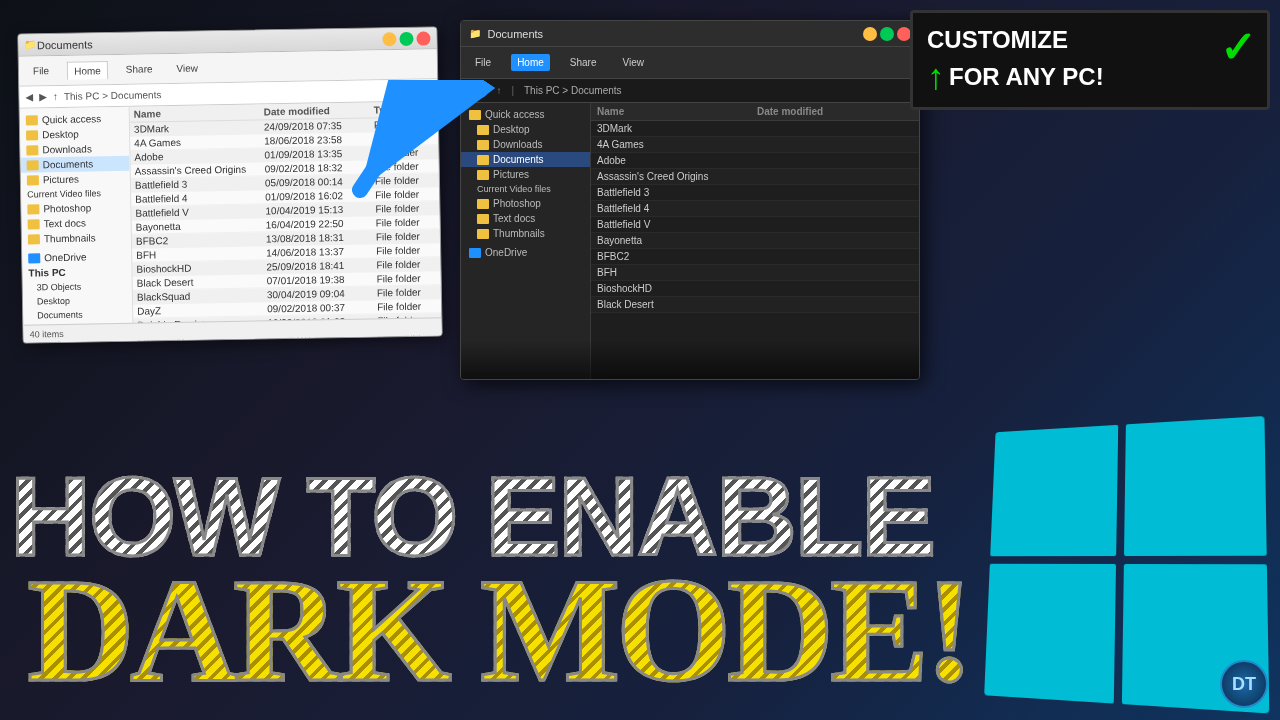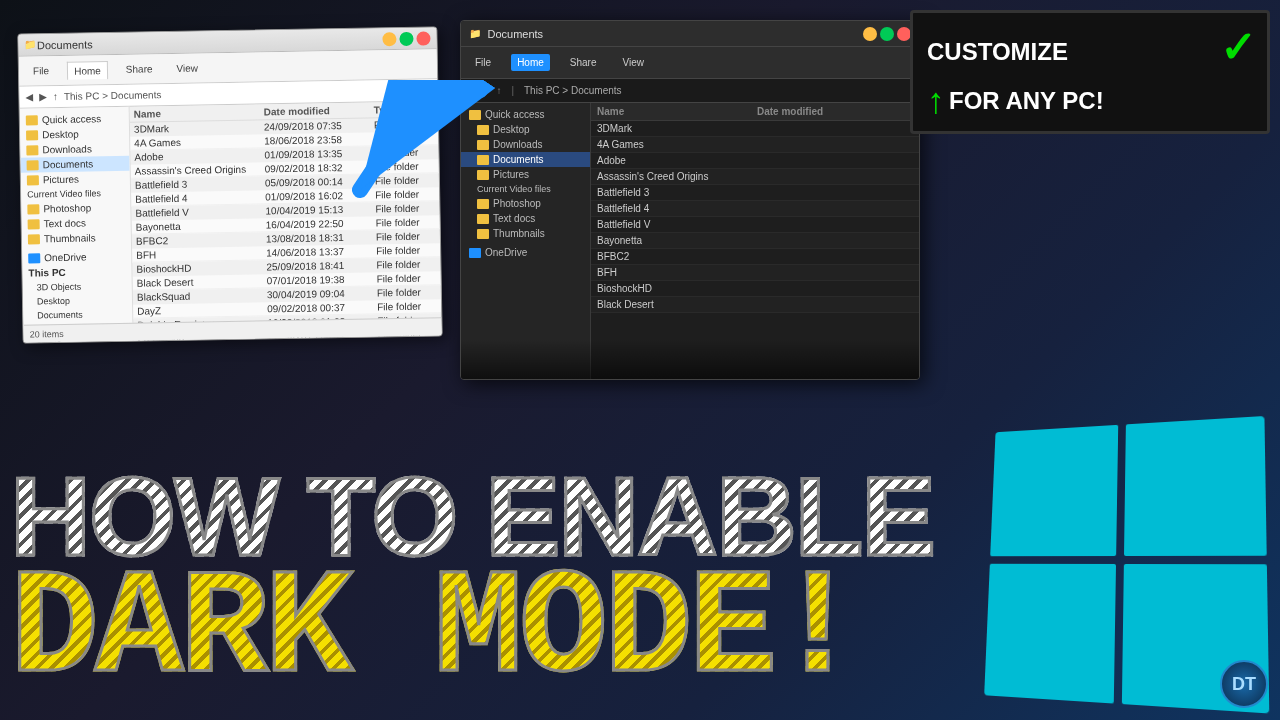--- a/index.html
+++ b/index.html
@@ -279,21 +279,21 @@
       text-transform: uppercase;
       letter-spacing: 1px;
     }
     .top-right-subtitle {
       font-size: 24px;
       font-weight: 900;
       color: white;
       line-height: 1.1;
       font-family: Impact, Arial Black, sans-serif;
       text-transform: uppercase;
-      margin-top: 16px;
+      margin-top: 4px;
     }
     .checkmark {
       color: #00dd00;
       font-size: 44px;
       font-weight: 900;
       position: absolute;
       right: 10px;
       top: 8px;
     }
     .arrow-icon {
@@ -323,38 +323,39 @@
         white 6px,
         #555 6px,
         #555 10px
       );
       -webkit-background-clip: text;
       -webkit-text-fill-color: transparent;
       background-clip: text;
       letter-spacing: -2px;
     }
     .dark-mode-text {
-      font-family: Liberation Mono, monospace;
+      font-family: Liberation Serif, serif;
       font-size: 148px;
       font-weight: 900;
       color: #f5e000;
       line-height: 0.85;
       text-transform: uppercase;
       -webkit-text-stroke: 3px #888;
       background: repeating-linear-gradient(
         -45deg,
         #f5e000 0px,
         #f5e000 6px,
         #aa9000 6px,
         #aa9000 10px
       );
       -webkit-background-clip: text;
       -webkit-text-fill-color: transparent;
       background-clip: text;
       letter-spacing: -4px;
+      text-align: right;
     }
 
     
     .windows-logo {
       position: absolute;
       bottom: 20px;
       right: 20px;
       width: 280px;
       height: 280px;
       display: grid;
@@ -535,21 +536,21 @@
         <div class="file-row">
             <span>FreeReign</span>
             <span>27/04/2019 00:17</span>
             <span>File folder</span>
           </div>
 
       </div>
     </div>
   </div>
   <div style="position:absolute;bottom:0;left:0;right:0;height:18px;background:#f0f0f0;border-top:1px solid #ccc;display:flex;align-items:center;padding:0 6px;font-size:9px;color:#555;">
-    <span>20 items</span>
+    <span>40 items</span>
   </div>
 </div>
 
 <svg class="blue-arrow" viewBox="0 0 160 120">
   <defs>
     <marker id="arrowhead" markerWidth="10" markerHeight="7" refX="10" refY="3.5" orient="auto">
       <polygon points="0 0, 10 3.5, 0 7" fill="#1e90ff"></polygon>
     </marker>
   </defs>
   <path d="M 140 10 Q 80 20 40 80 L 20 110" stroke="#1e90ff" stroke-width="16" fill="none" stroke-linecap="round" marker-end="url(#arrowhead)"></path>

